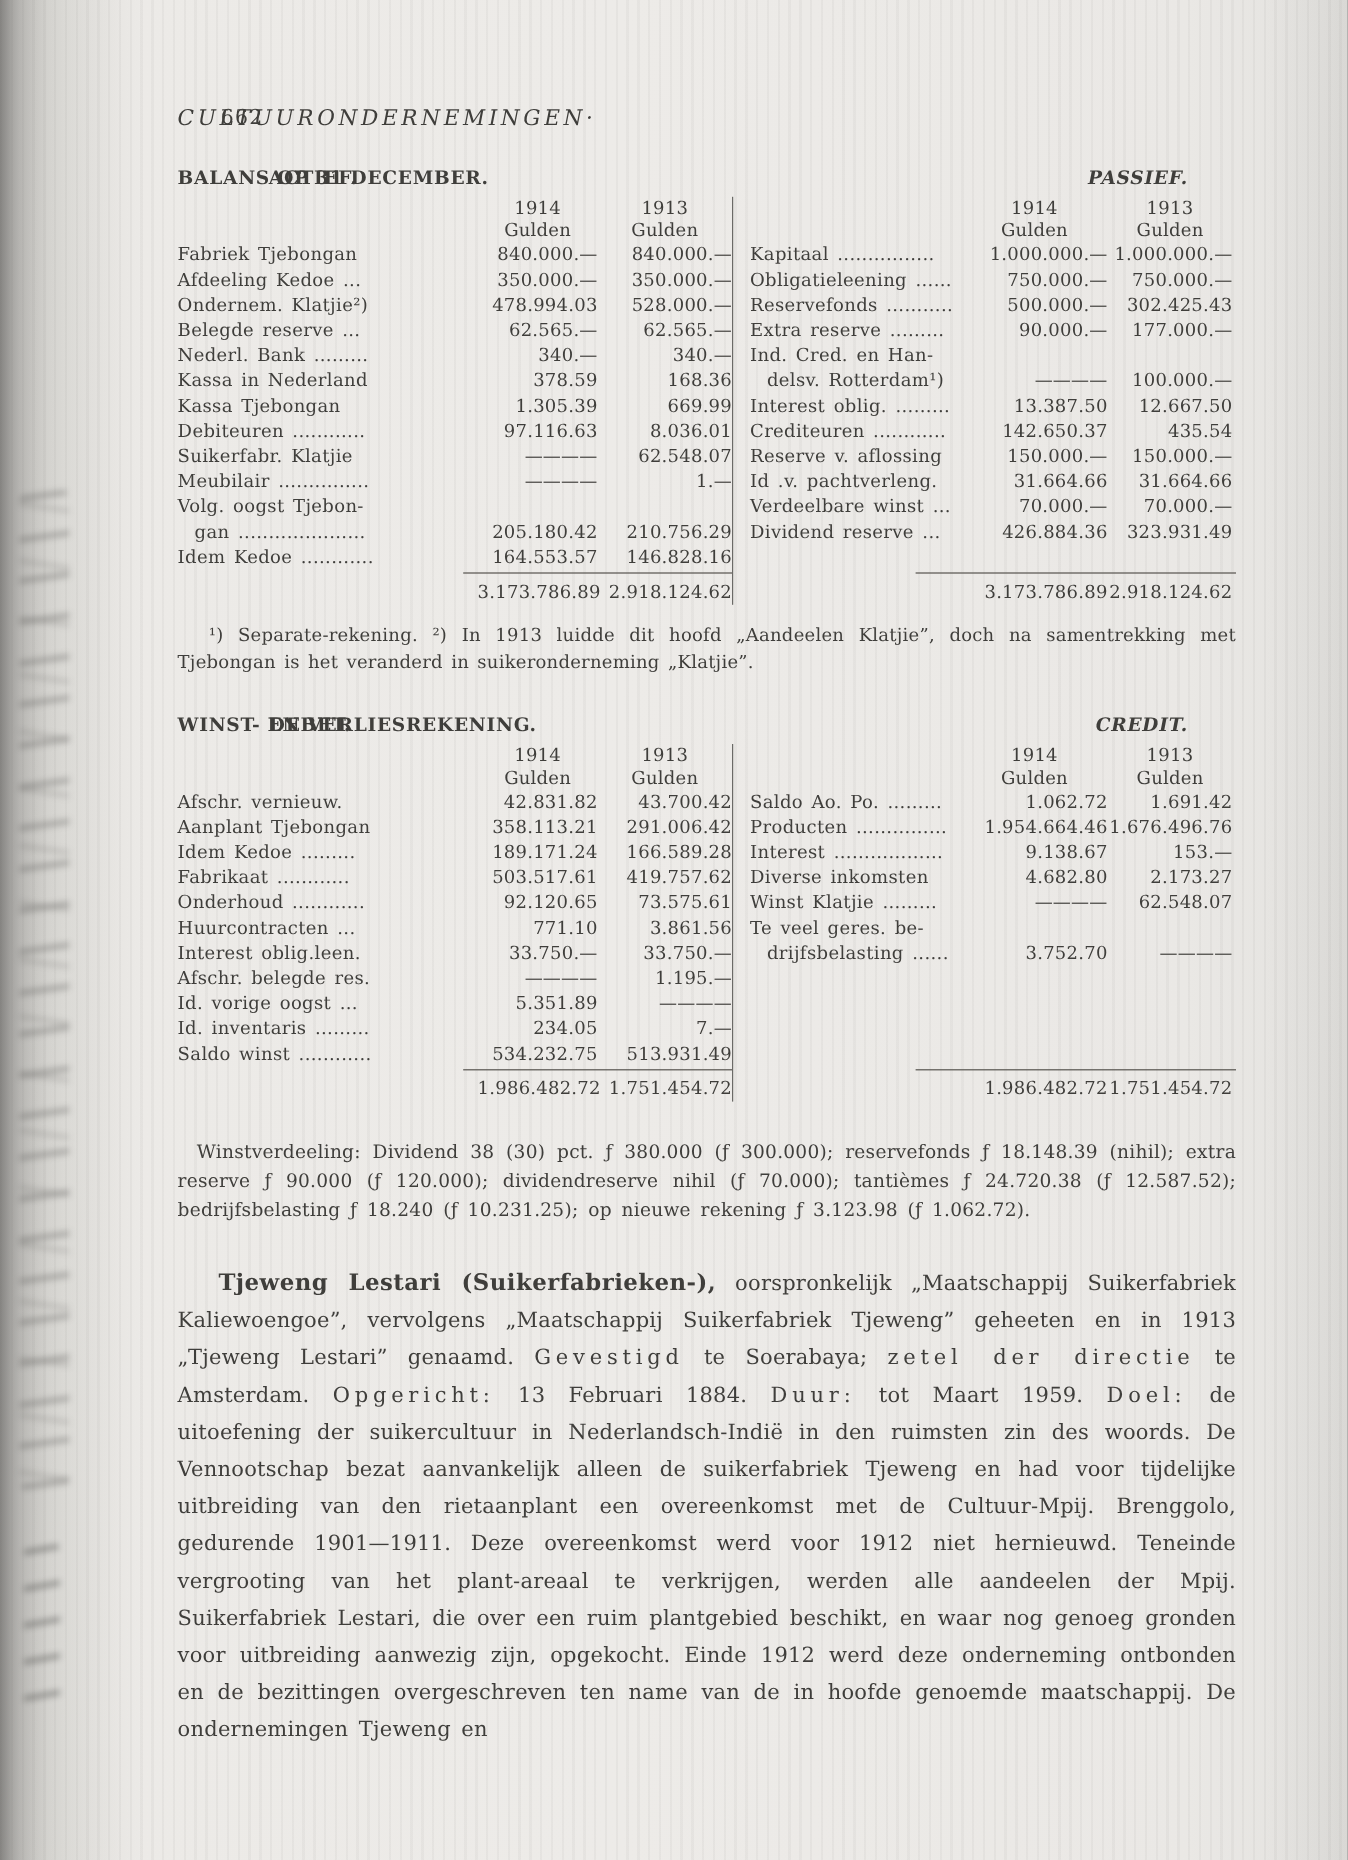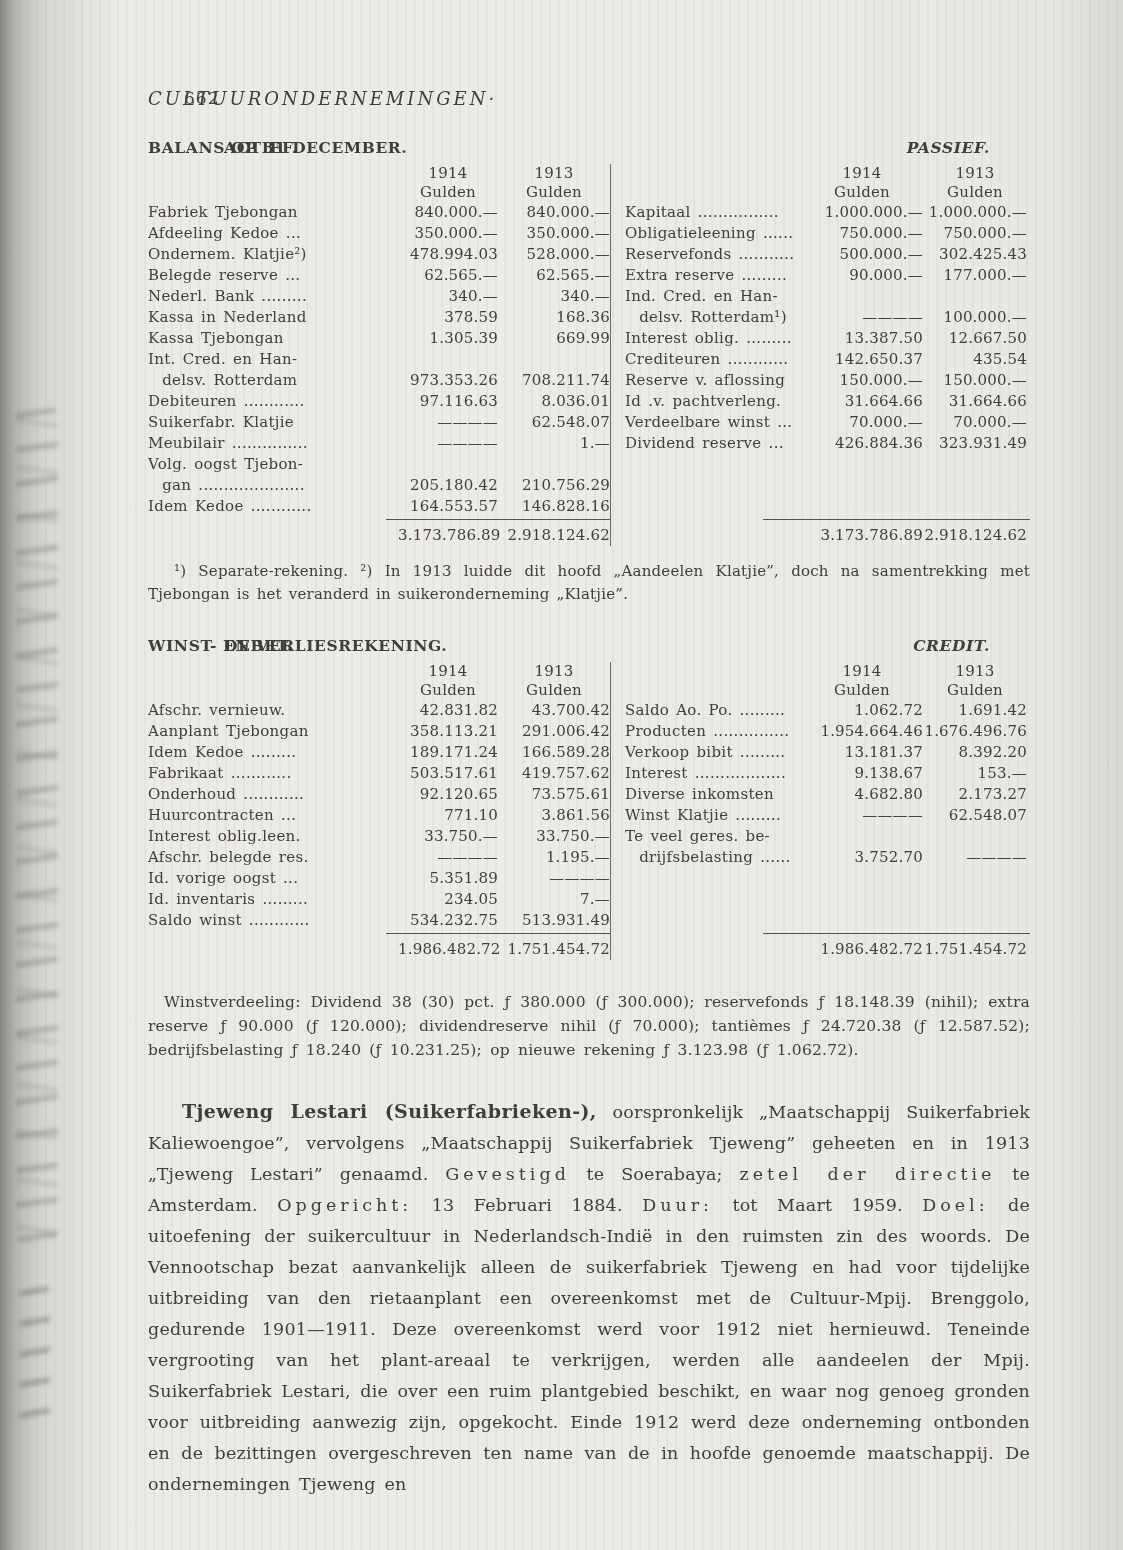--- a/index.html
+++ b/index.html
@@ -146,26 +146,20 @@
               <div class="lbl">Kassa in Nederland</div>
               <div class="val v1">378.59</div>
               <div class="val v2">168.36</div>
             </div>
             <div class="trow">
               <div class="lbl">Kassa Tjebongan</div>
               <div class="val v1">1.305.39</div>
               <div class="val v2">669.99</div>
             </div>
             <div class="trow">
-              <div class="lbl">Int. Cred. en Han-
-  delsv. Rotterdam</div>
-              <div class="val v1">973.353.26</div>
-              <div class="val v2">708.211.74</div>
-            </div>
-            <div class="trow">
               <div class="lbl">Debiteuren ............</div>
               <div class="val v1">97.116.63</div>
               <div class="val v2">8.036.01</div>
             </div>
             <div class="trow">
               <div class="lbl">Suikerfabr. Klatjie</div>
               <div class="val v1">————</div>
               <div class="val v2">62.548.07</div>
             </div>
             <div class="trow">
@@ -376,25 +370,20 @@
               <div class="lbl">Saldo Ao. Po. .........</div>
               <div class="val v1">1.062.72</div>
               <div class="val v2">1.691.42</div>
             </div>
             <div class="trow">
               <div class="lbl">Producten ...............</div>
               <div class="val v1">1.954.664.46</div>
               <div class="val v2">1.676.496.76</div>
             </div>
             <div class="trow">
-              <div class="lbl">Verkoop bibit .........</div>
-              <div class="val v1">13.181.37</div>
-              <div class="val v2">8.392.20</div>
-            </div>
-            <div class="trow">
               <div class="lbl">Interest ..................</div>
               <div class="val v1">9.138.67</div>
               <div class="val v2">153.—</div>
             </div>
             <div class="trow">
               <div class="lbl">Diverse inkomsten</div>
               <div class="val v1">4.682.80</div>
               <div class="val v2">2.173.27</div>
             </div>
             <div class="trow">

